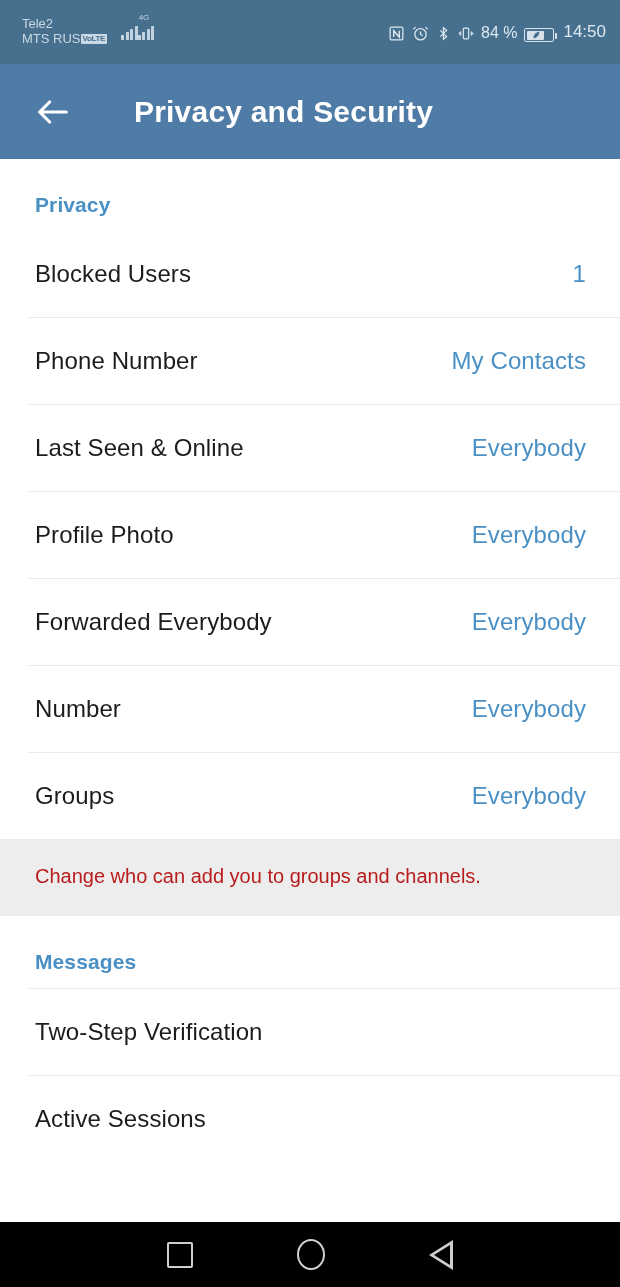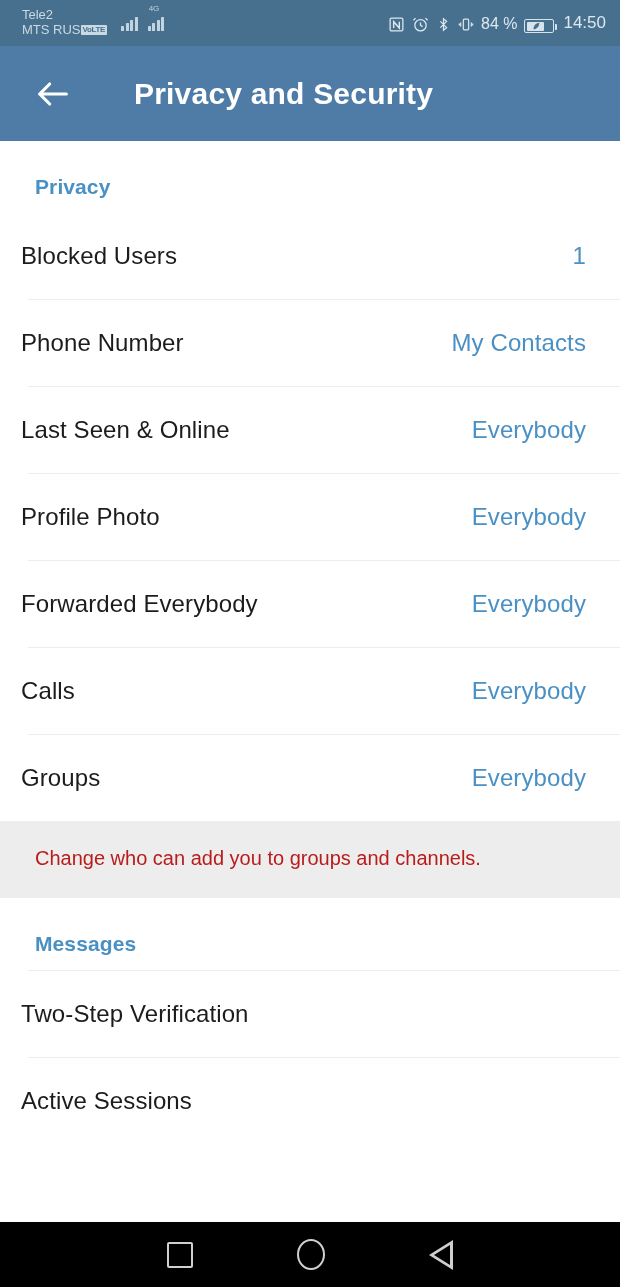--- a/index.html
+++ b/index.html
@@ -6,36 +6,36 @@
   html, body {
     width:620px; height:1287px;
     font-family:"Liberation Sans", sans-serif;
     background:#ffffff;
     overflow:hidden;
   }
   #screen { position:relative; width:620px; height:1287px; background:#fff; }
 
   
   .statusbar{
-    height:46px; background:#47708F; color:#D7E2EA;
+    height:64px; background:#47708F; color:#D7E2EA;
     display:flex; align-items:center; padding:0 14px 0 22px;
     position:relative;
   }
   .carrier{ display:flex; flex-direction:column; justify-content:center;
             line-height:1.12; font-size:13px; color:#CBD9E4; }
   .carrier .l2{ display:flex; align-items:center; }
   .volte-badge{
     font-size:8px; font-weight:bold; background:#CBD9E4; color:#47708F;
     padding:0px 2px; border-radius:1px; letter-spacing:-.3px; line-height:10px;
   }
   .sig{ display:flex; align-items:flex-end; gap:1.5px; height:15px; margin-left:14px;}
   .sig i{ display:block; width:3px; background:#C3D3E0; border-radius:.5px; }
   .sig i:nth-child(1){height:5px} .sig i:nth-child(2){height:8px}
   .sig i:nth-child(3){height:11px} .sig i:nth-child(4){height:14px}
-  .sig2wrap{ position:relative; margin-left:10px; display:flex; align-items:flex-end; }
+  .sig2wrap{ position:relative; display:flex; align-items:flex-end; }
   .gtag{ position:absolute; top:-11px; left:1px; font-size:8px; color:#C3D3E0; line-height:8px;}
   .sb-right{ margin-left:auto; display:flex; align-items:flex-end; gap:7px;
              font-size:16px; color:#DCE7EF; }
   .sb-right .ic{ display:flex; align-items:center; }
   .batt{ width:30px; height:14px; border:1.6px solid #D7E2EA; border-radius:2px;
          position:relative; display:flex; align-items:center; padding:1.5px; }
   .batt:after{ content:""; position:absolute; right:-4px; top:4px; width:2.5px;
                height:6px; background:#D7E2EA; border-radius:0 1px 1px 0; }
   .batt .fill{ background:#D7E2EA; height:100%; width:70%; border-radius:1px;
                display:flex; align-items:center; justify-content:center; }
@@ -51,21 +51,21 @@
   .appbar .title{ font-size:30px; font-weight:bold; margin-left:38px; letter-spacing:.2px; }
 
   
   .content{ background:#fff; }
   .section-head{
     padding:34px 12px 14px 35px; font-size:21px; font-weight:bold;
     color:#4A90C4; letter-spacing:.1px;
   }
   .row{
     height:86px; display:flex; align-items:center; justify-content:space-between;
-    padding:0 34px 0 21px; position:relative; background:#fff;
+    padding:0 34px 0 35px; position:relative; background:#fff;
   }
   .row .label{ font-size:24px; color:#1C1C1C; letter-spacing:.1px; }
   .row .value{ font-size:24px; color:#4A90C4; letter-spacing:.1px; }
   .divider{ height:1px; background:#ECECEC; margin-left:28px; }
   .note{
     background:#EDEDED; padding:24px 34px 26px 35px;
     font-size:20px; color:#b91c1c; line-height:1.35;
   }
 
   
@@ -187,21 +187,21 @@
     </div>
     <div class="divider"></div>
 
     <div class="row">
       <span class="label">Forwarded Everybody</span>
       <span class="value">Everybody</span>
     </div>
     <div class="divider"></div>
 
     <div class="row">
-      <span class="label">Calls</span>
+      <span class="label">Number</span>
       <span class="value">Everybody</span>
     </div>
     <div class="divider"></div>
 
     <div class="row">
       <span class="label">Groups</span>
       <span class="value">Everybody</span>
     </div>
 
     <div class="note">Change who can add you to groups and channels.</div>

